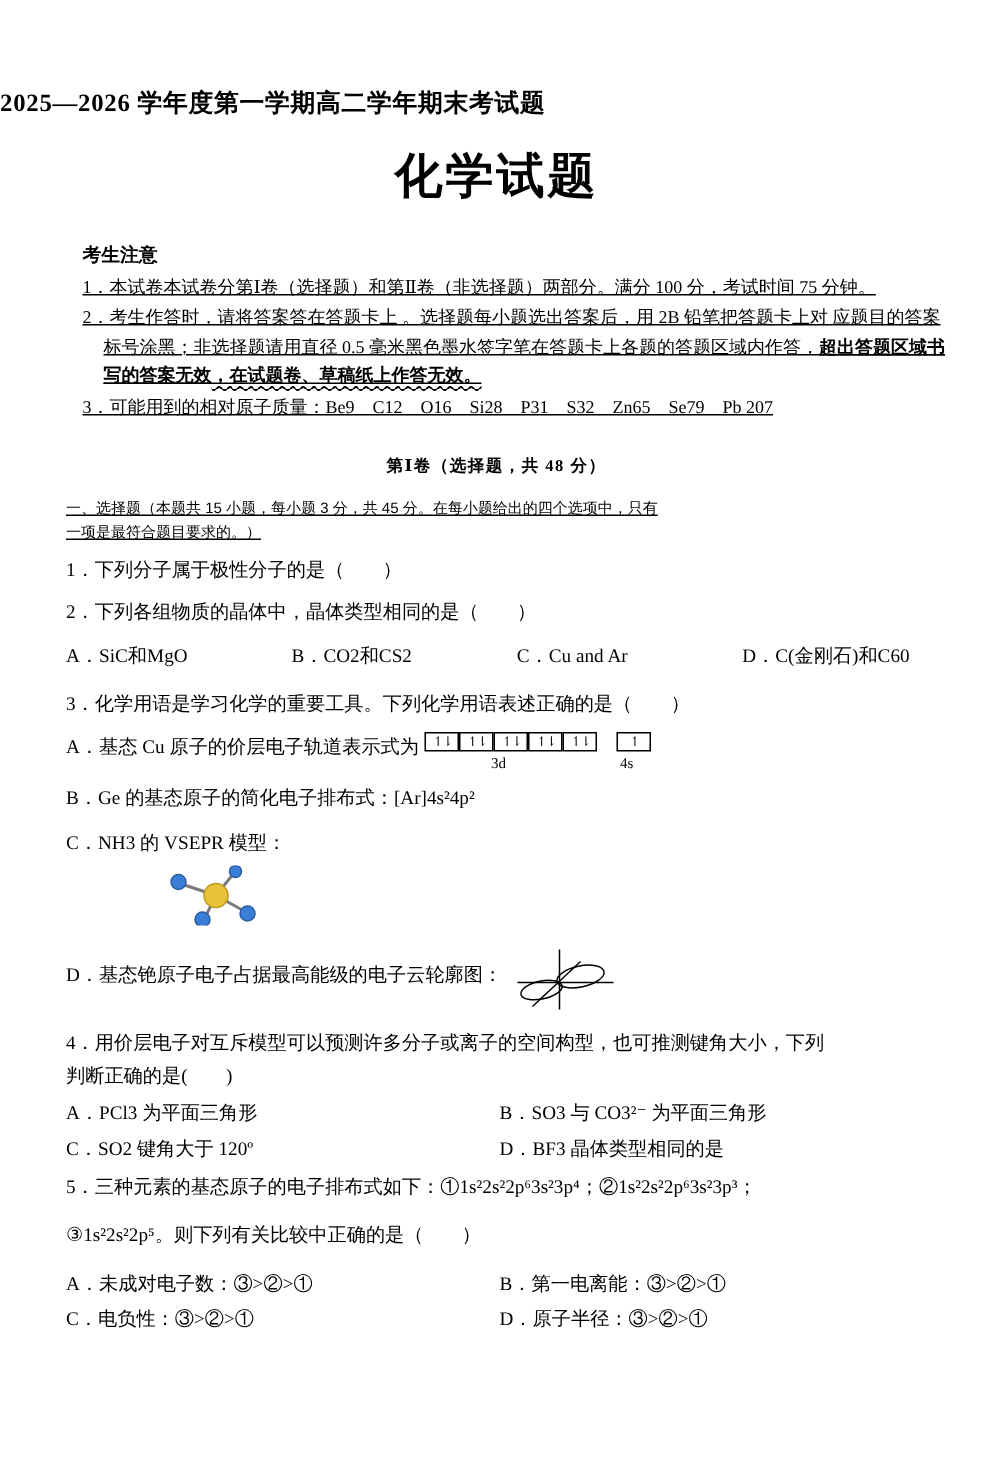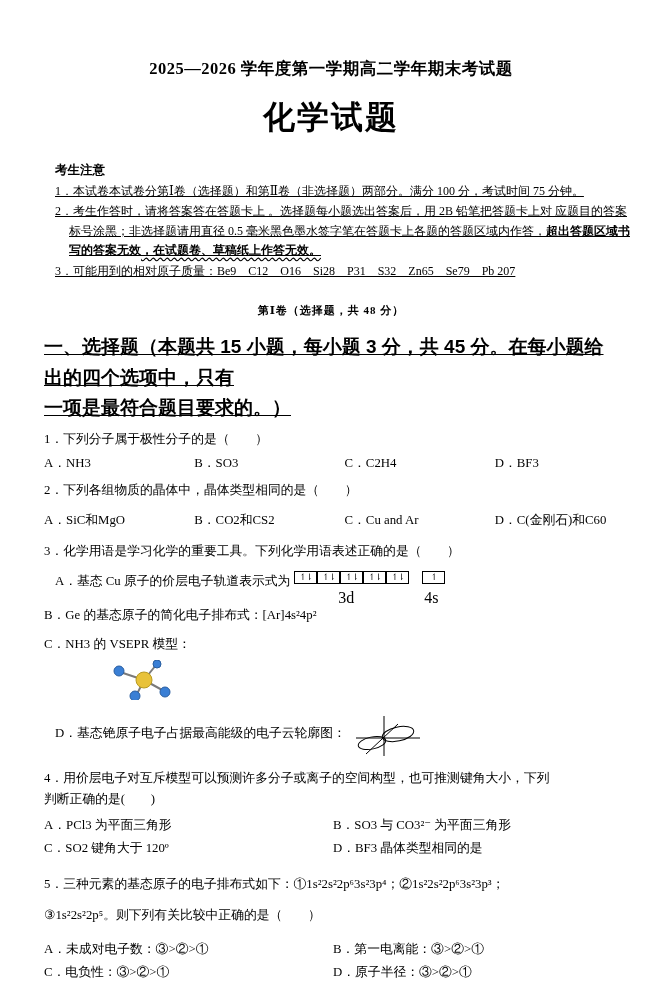--- a/index.html
+++ b/index.html
@@ -11,21 +11,20 @@
     position:relative;
     overflow:hidden;
   }
   .page{
     position:relative;
     width:662px;height:983px;
     padding:0;
     box-sizing:border-box;
   }
   .title1{
-    text-align:center;
     font-size:16.5px;
     font-weight:bold;
     letter-spacing:0.5px;
     margin-top:58px;
   }
   .title2{
     text-align:center;
     font-size:32px;
     font-weight:bold;
     letter-spacing:2px;
@@ -70,22 +69,22 @@
     text-align:center;
     font-size:11px;
     font-weight:bold;
     margin-top:22px;
     letter-spacing:1px;
   }
   .q-head{
     margin-left:44px;
     margin-right:44px;
     margin-top:14px;
-    font-size:19px;
-    font-weight:bold;
+    font-size:10px;
+    font-weight:normal;
     line-height:1.6;
     font-family:"Liberation Sans","DejaVu Sans",sans-serif;
   }
   .q-head .u{ text-decoration:underline; }
   .qbody{
     margin-left:44px;
     margin-right:40px;
     font-size:12.8px;
     line-height:1.68;
   }
@@ -114,31 +113,31 @@
     border:1px solid #000;
     box-sizing:border-box;
     font-size:9px;
     text-align:center;
     line-height:11px;
     letter-spacing:-1px;
   }
   .orblabel{
     position:absolute;
     top:18px;
-    font-size:16px;
+    font-size:10px;
   }
   .vsepr{
     display:block;
     margin:4px 0 2px 62px;
   }
   .cloud{
     display:block;
     margin:2px 0 0 0;
   }
-  .inlinerow{display:flex;align-items:center;margin-left:11px;}
+  .inlinerow{display:flex;align-items:center;}
 </style>
 </head>
 <body>
 
 <div class="page">
 
   <div class="title1">2025—2026 学年度第一学期高二学年期末考试题</div>
   <div class="title2">化学试题</div>
 
   <div class="notice-head">考生注意</div>
@@ -154,26 +153,20 @@
 
   <div class="q-head">
     <span class="u">一、选择题（本题共 15 小题，每小题 3 分，共 45 分。在每小题给出的四个选项中，只有</span><br>
     <span class="u">一项是最符合题目要求的。）</span>
   </div>
 
   <div class="qbody">
 
     <div class="q">
       <div>1．下列分子属于极性分子的是（　　）</div>
-      <div class="opts">
-        <div class="o1">A．NH3</div>
-        <div class="o2">B．SO3</div>
-        <div class="o3">C．C2H4</div>
-        <div class="o4">D．BF3</div>
-      </div>
     </div>
 
     <div class="q">
       <div>2．下列各组物质的晶体中，晶体类型相同的是（　　）</div>
       <div class="opts" style="margin-top:8px">
         <div class="o1">A．SiC和MgO</div>
         <div class="o2">B．CO2和CS2</div>
         <div class="o3">C．Cu and Ar</div>
         <div class="o4">D．C(金刚石)和C60</div>
       </div>
@@ -231,21 +224,21 @@
       <div class="opts-2col" style="margin-top:4px">
         <div class="c">A．PCl3 为平面三角形</div>
         <div class="c">B．SO3 与 CO3²⁻ 为平面三角形</div>
       </div>
       <div class="opts-2col">
         <div class="c">C．SO2 键角大于 120º</div>
         <div class="c">D．BF3 晶体类型相同的是</div>
       </div>
     </div>
 
-    <div class="q" style="margin-top:14px">
+    <div class="q" style="margin-top:4px">
       <div>5．三种元素的基态原子的电子排布式如下：①1s²2s²2p⁶3s²3p⁴；②1s²2s²2p⁶3s²3p³；</div>
       <div style="margin-top:10px">③1s²2s²2p⁵。则下列有关比较中正确的是（　　）</div>
       <div class="opts-2col" style="margin-top:12px">
         <div class="c">A．未成对电子数：③&gt;②&gt;①</div>
         <div class="c">B．第一电离能：③&gt;②&gt;①</div>
       </div>
       <div class="opts-2col">
         <div class="c">C．电负性：③&gt;②&gt;①</div>
         <div class="c">D．原子半径：③&gt;②&gt;①</div>
       </div>

